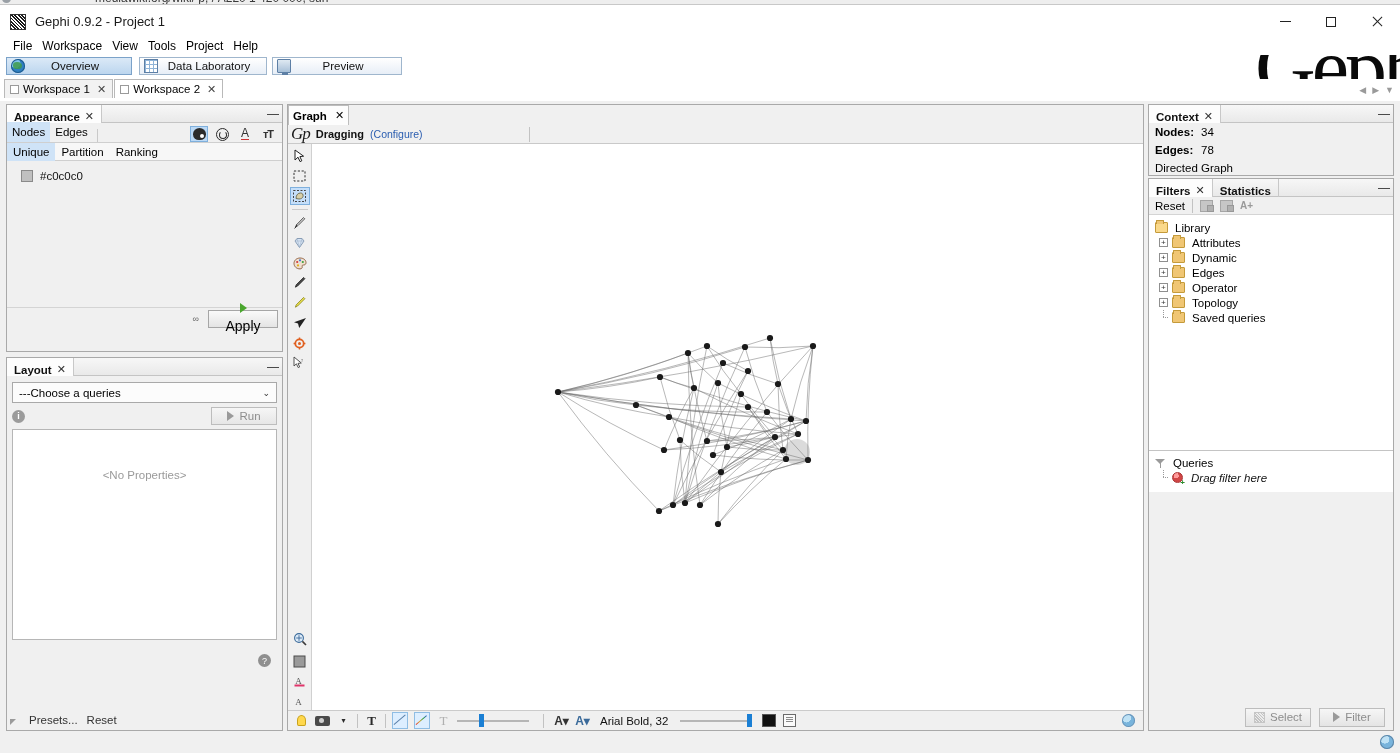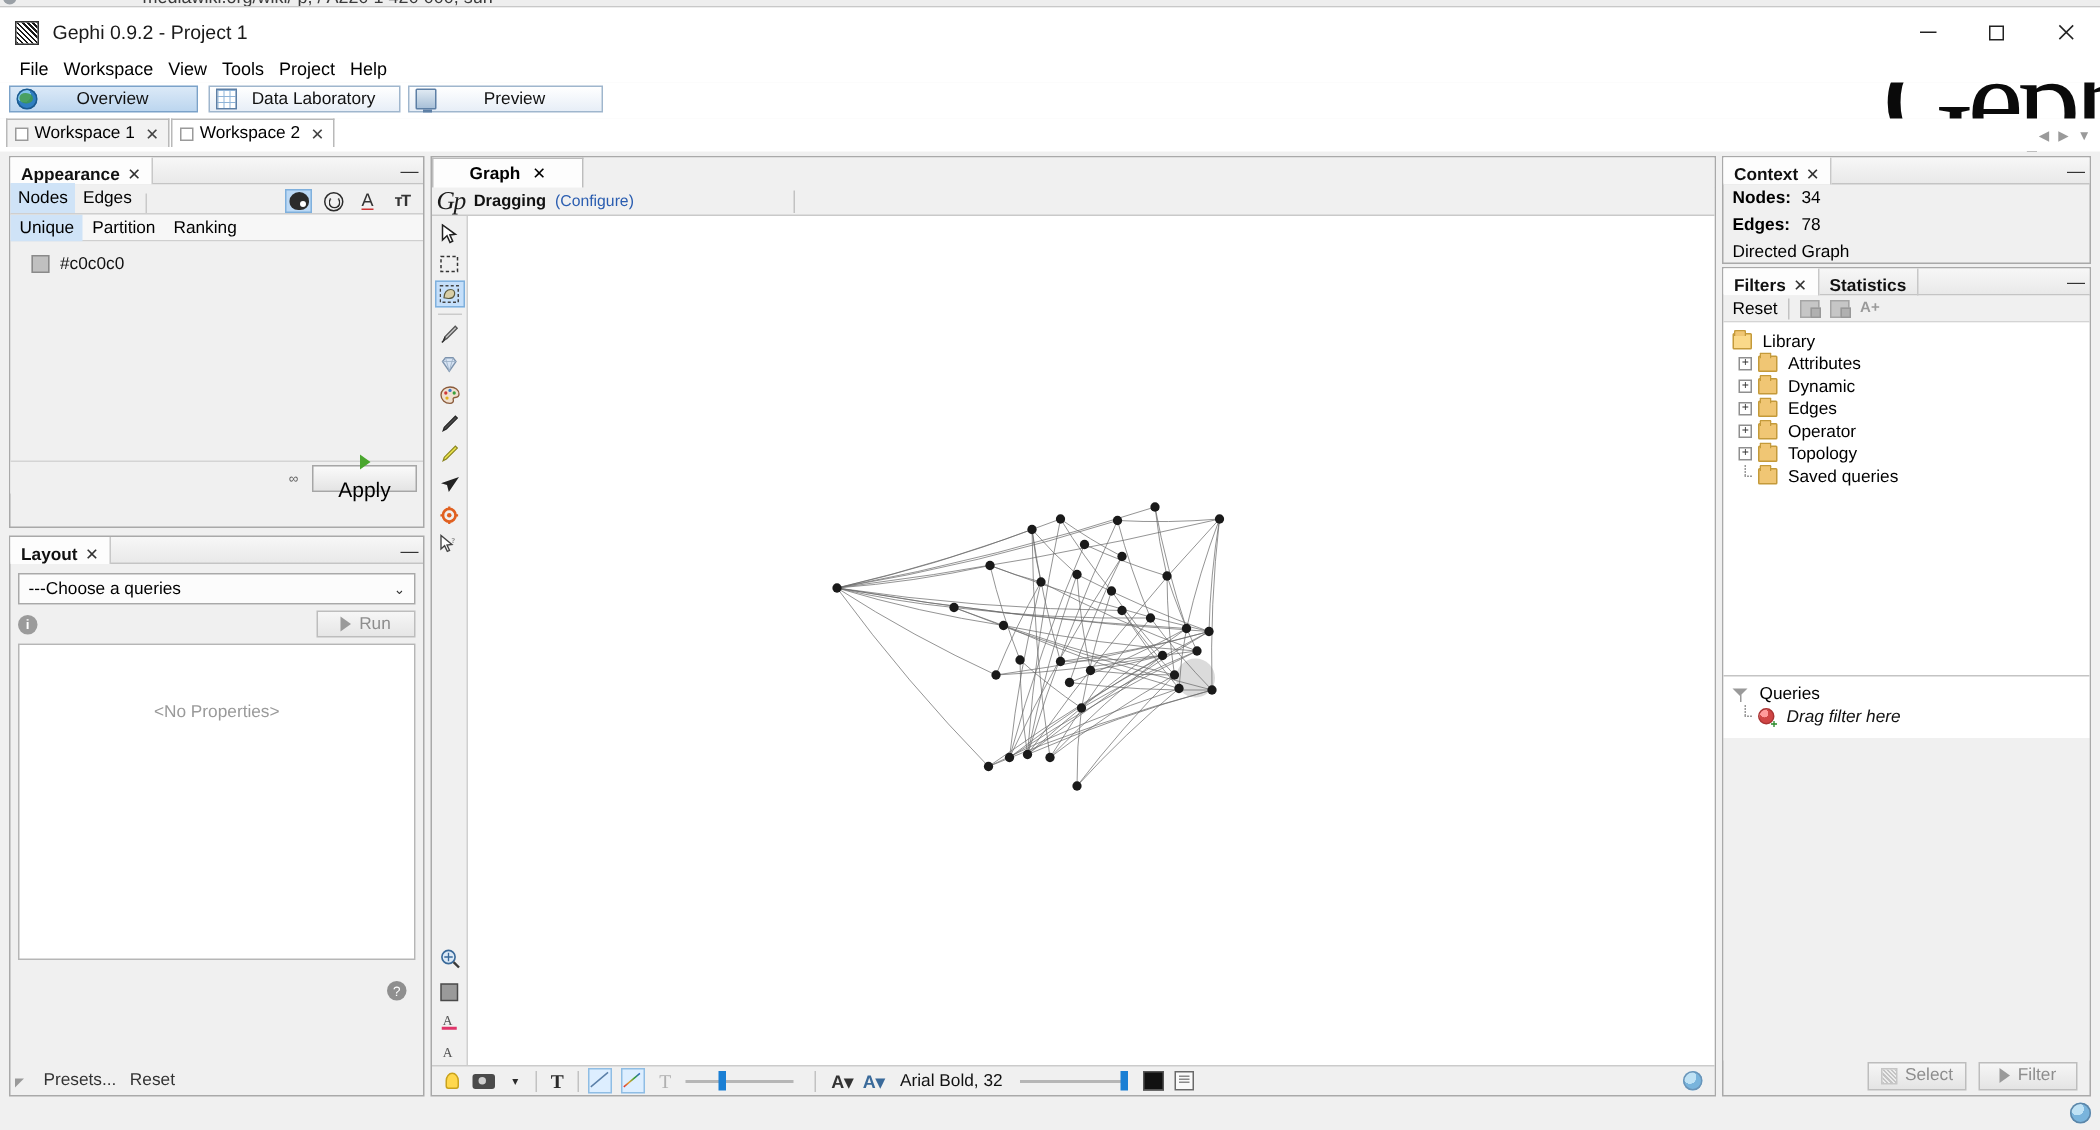--- a/index.html
+++ b/index.html
@@ -221,21 +221,21 @@
   .lay-foot {
     position: absolute; left: 0; bottom: 0; width: 100%; height: 20px;
     display: flex; align-items: center; gap: 9px; padding-left: 8px; font-size: 11.5px; color: #333;
   }
   .resize-gr { position:absolute; left:3px; bottom:5px; width:0;height:0; border-top:6px solid #9a9a9a; border-right:6px solid transparent;}
 
   
   #graphp { left: 287px; top: 104px; width: 857px; height: 627px; }
   .gp-head { height: 20px; background: #f0f0f0; display: flex; align-items: flex-end; }
   .gtab {
-    height: 20px; display: flex; align-items: center; gap: 8px; padding: 0 24px;
+    height: 20px; display: flex; align-items: center; gap: 8px; padding: 0 4px;
     background: #fdfdfd; border: 1px solid #bdbdbd; border-bottom: none;
     font-size: 11.5px; font-weight: bold;
   }
   .gtab .x { font-weight: normal; font-size: 11px; }
   .gp-toolbar {
     height: 19px; background: #f0f0f0; border-bottom: 1px solid #c9c9c9;
     display: flex; align-items: center; padding-left: 3px; gap: 6px;
   }
   .gp-logo {
     font-family: "Liberation Serif", serif; font-size: 17px; font-style: italic;

